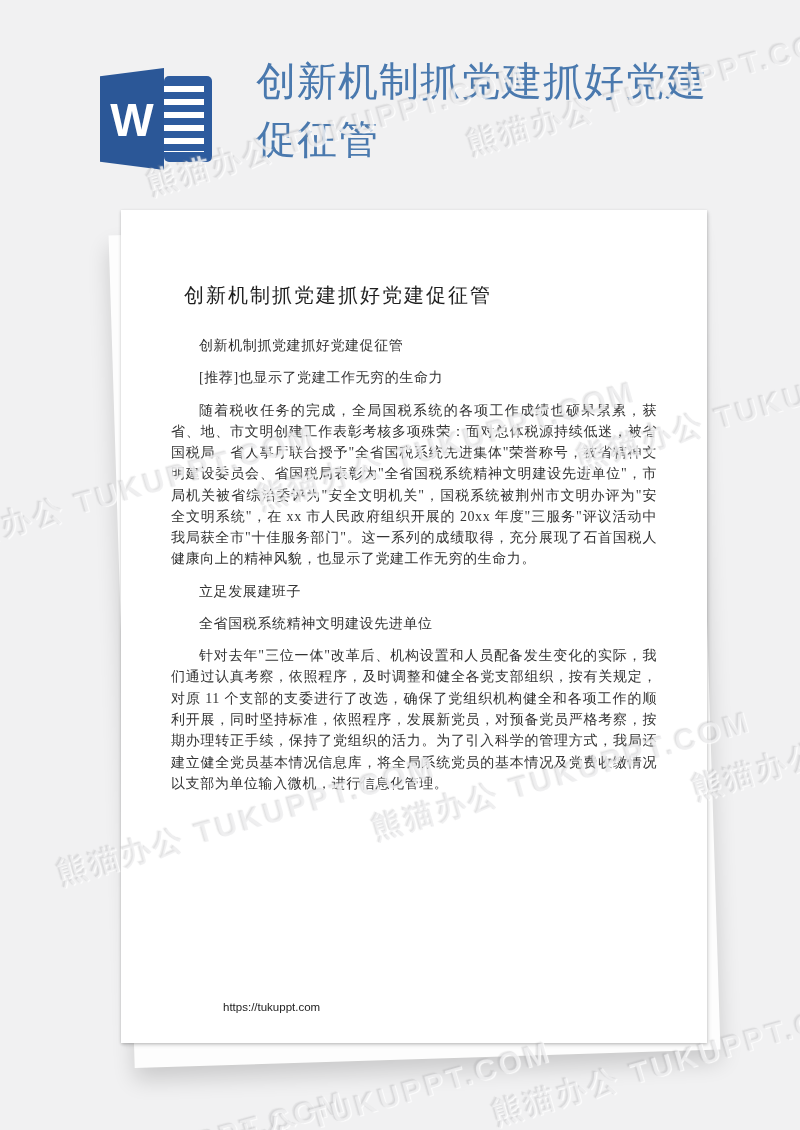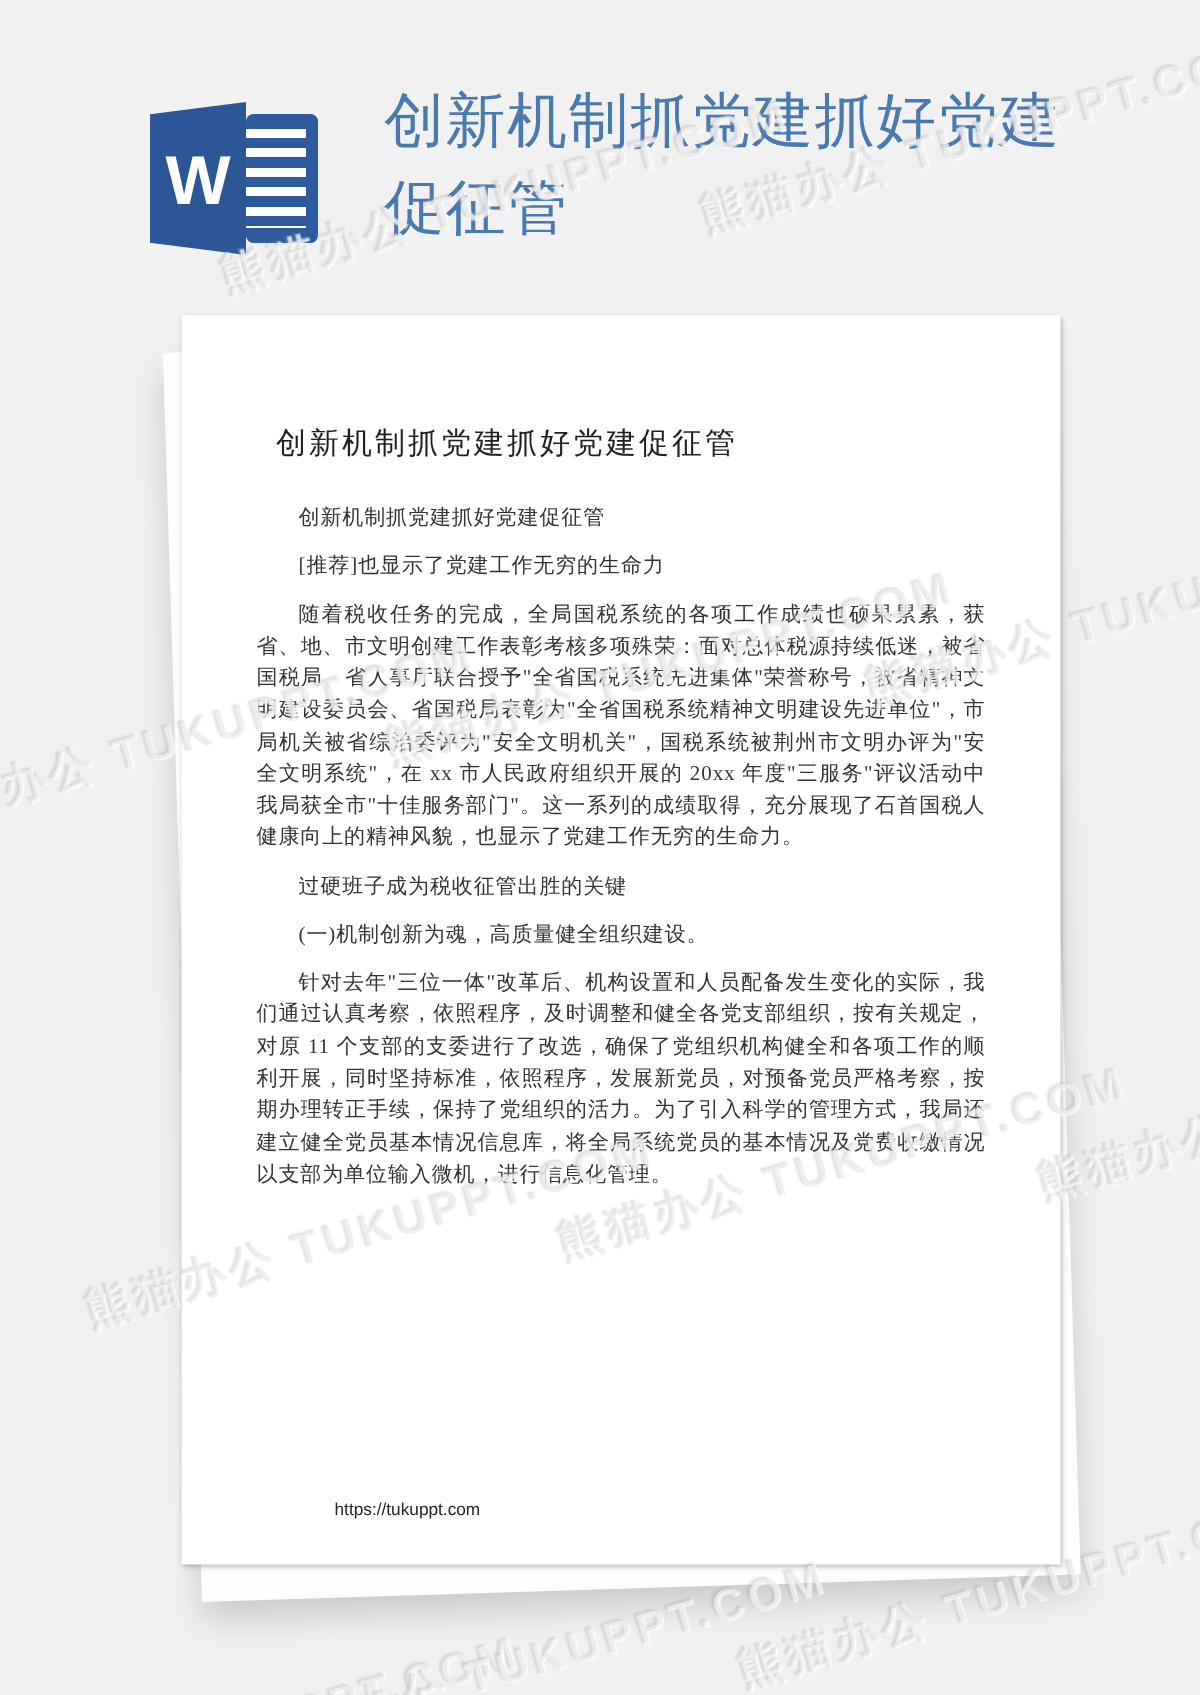--- a/index.html
+++ b/index.html
@@ -91,22 +91,22 @@
   <h1 class="header-title">创新机制抓党建抓好党建促征管</h1>
 
   <div class="back-page"></div>
 
   <div class="front-page">
     <div class="page-inner">
       <div class="doc-title">创新机制抓党建抓好党建促征管</div>
       <p class="doc-p">创新机制抓党建抓好党建促征管</p>
       <p class="doc-p">[推荐]也显示了党建工作无穷的生命力</p>
       <p class="doc-p">随着税收任务的完成，全局国税系统的各项工作成绩也硕果累累，获省、地、市文明创建工作表彰考核多项殊荣：面对总体税源持续低迷，被省国税局、省人事厅联合授予"全省国税系统先进集体"荣誉称号，被省精神文明建设委员会、省国税局表彰为"全省国税系统精神文明建设先进单位"，市局机关被省综治委评为"安全文明机关"，国税系统被荆州市文明办评为"安全文明系统"，在 xx 市人民政府组织开展的 20xx 年度"三服务"评议活动中我局获全市"十佳服务部门"。这一系列的成绩取得，充分展现了石首国税人健康向上的精神风貌，也显示了党建工作无穷的生命力。</p>
-      <p class="doc-p">过硬班子成为税收征管出胜的关键</p>
-      <p class="doc-p">(一)机制创新为魂，高质量健全组织建设。</p>
+      <p class="doc-p">立足发展建班子</p>
+      <p class="doc-p">全省国税系统精神文明建设先进单位</p>
       <p class="doc-p">针对去年"三位一体"改革后、机构设置和人员配备发生变化的实际，我们通过认真考察，依照程序，及时调整和健全各党支部组织，按有关规定，对原 11 个支部的支委进行了改选，确保了党组织机构健全和各项工作的顺利开展，同时坚持标准，依照程序，发展新党员，对预备党员严格考察，按期办理转正手续，保持了党组织的活力。为了引入科学的管理方式，我局还建立健全党员基本情况信息库，将全局系统党员的基本情况及党费收缴情况以支部为单位输入微机，进行信息化管理。</p>
     </div>
     <div class="doc-footer">https://tukuppt.com</div>
   </div>
 
   <div class="watermark-layer">
       <span class="watermark" style="left: 140px; top: 110px;">熊猫办公 TUKUPPT.COM</span>
       <span class="watermark" style="left: 460px; top: 70px;">熊猫办公 TUKUPPT.COM</span>
       <span class="watermark" style="left: -70px; top: 470px;">熊猫办公 TUKUPPT.COM</span>
       <span class="watermark" style="left: 250px; top: 425px;">熊猫办公 TUKUPPT.COM</span>

